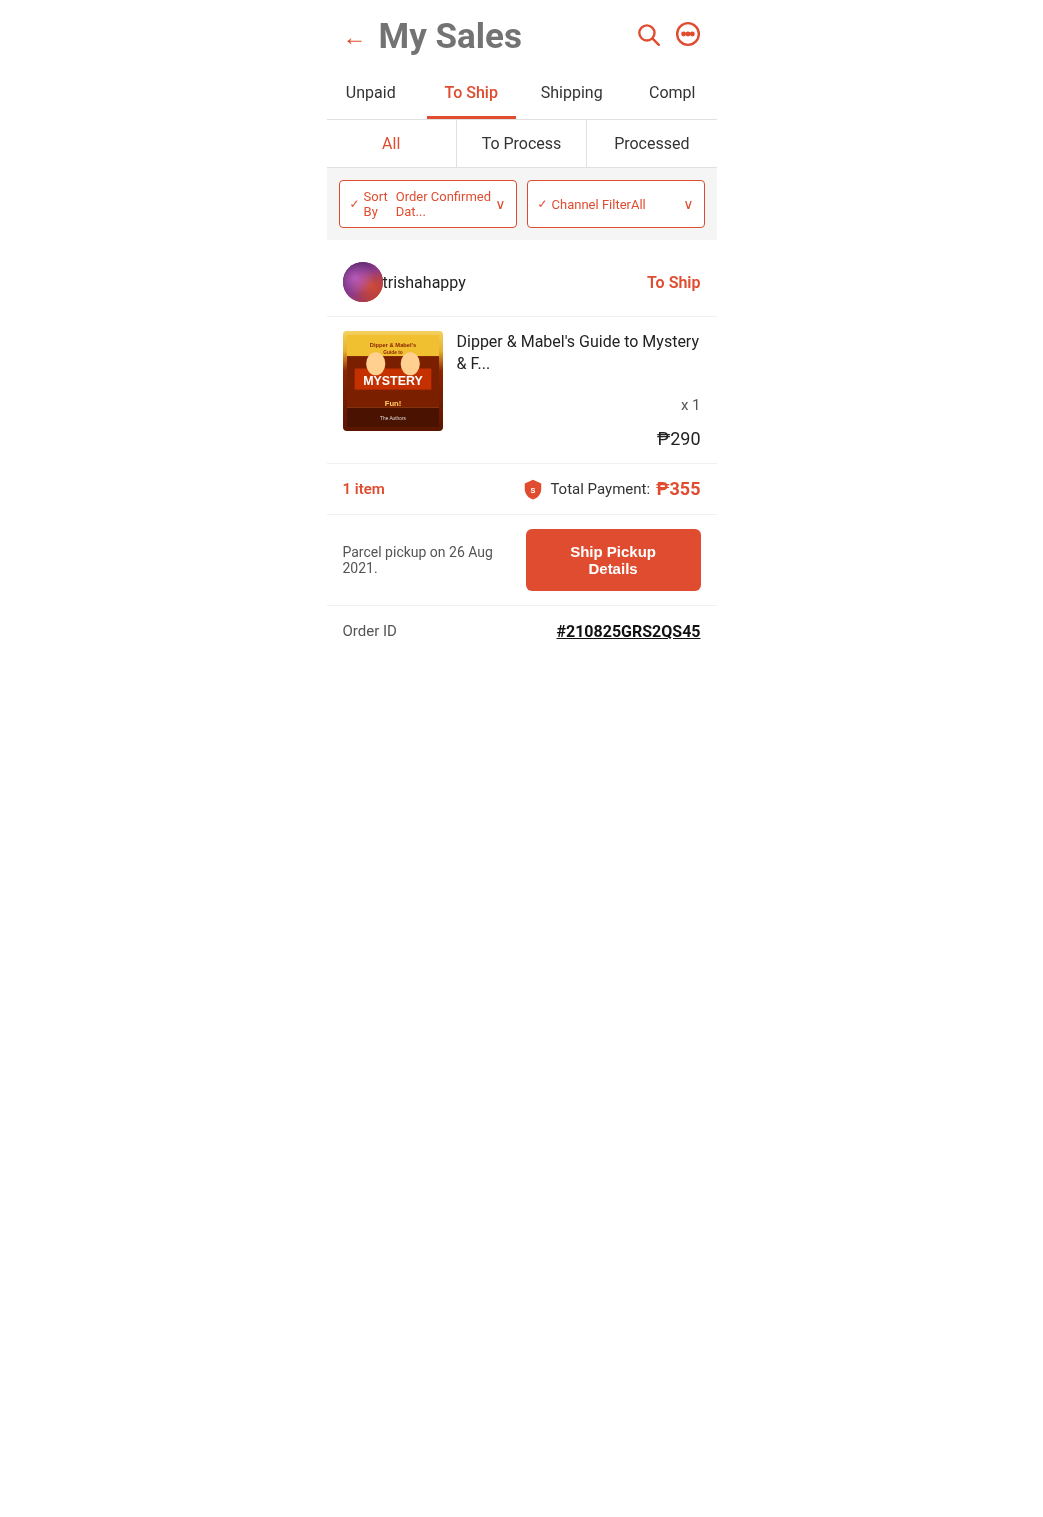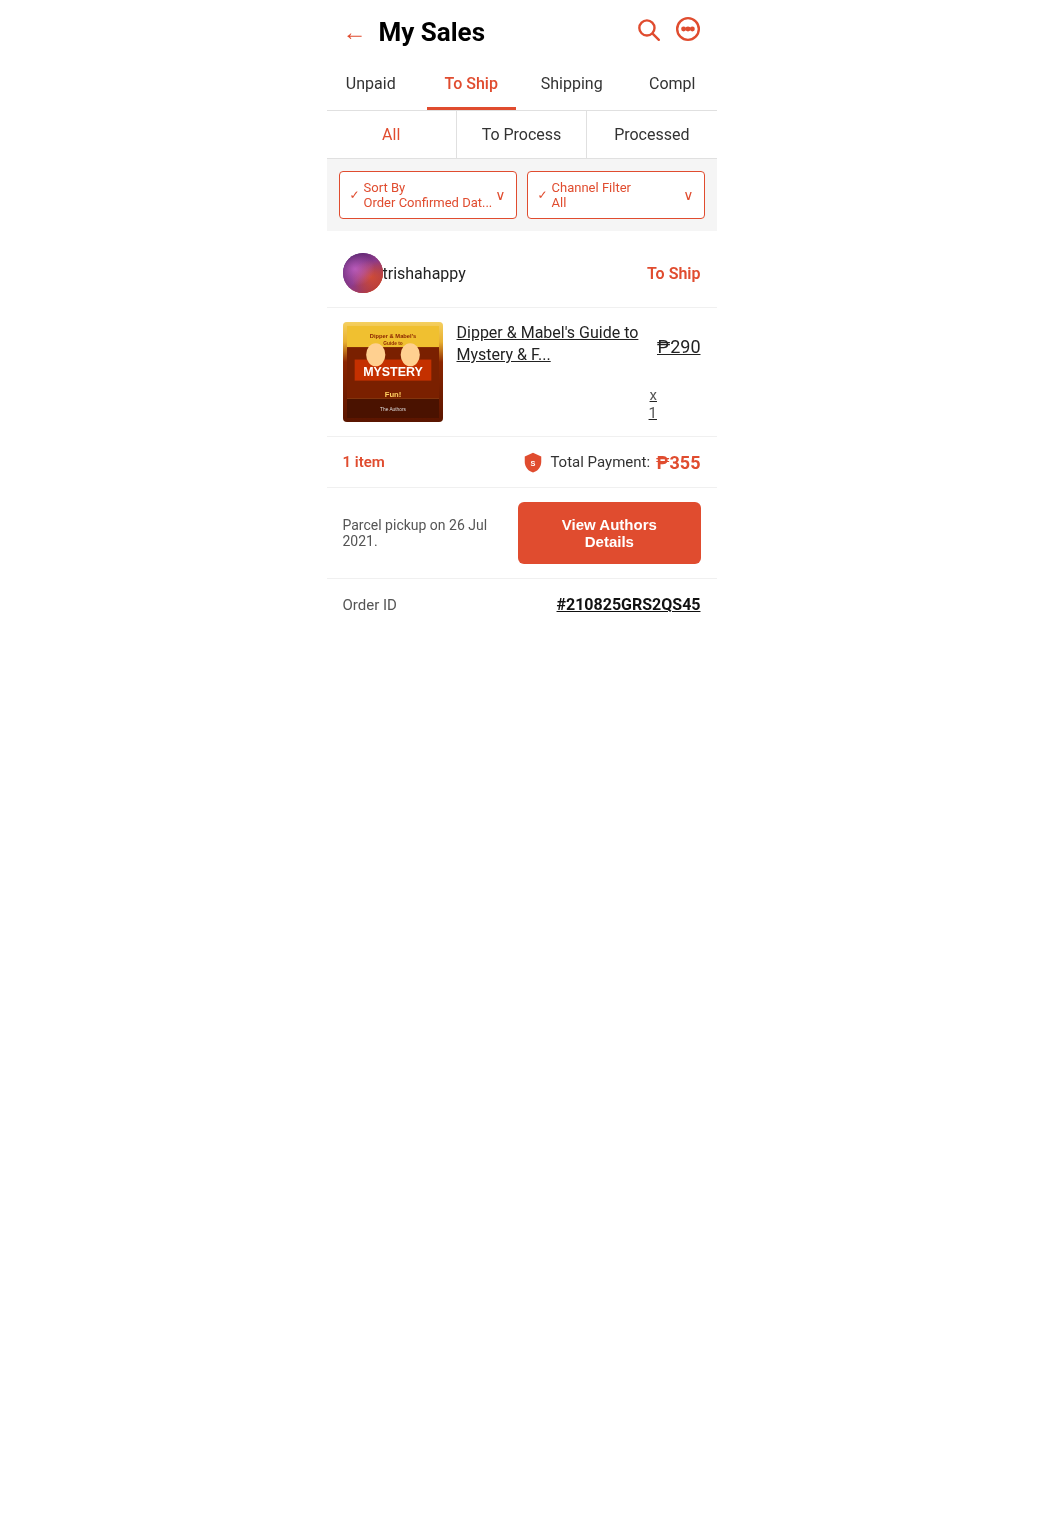--- a/index.html
+++ b/index.html
@@ -31,23 +31,23 @@
       gap: 12px;
     }
 
     .back-icon {
       color: #e04c2f;
       font-size: 24px;
       cursor: pointer;
     }
 
     .header-title {
-      font-size: 26px;
+      font-size: 35px;
       font-weight: 700;
-      color: #000000;
+      color: #737373;
     }
 
     .header-right {
       display: flex;
       align-items: center;
       gap: 14px;
     }
 
     .header-icon {
       color: #e04c2f;
@@ -116,21 +116,21 @@
       cursor: pointer;
       background: #fff;
       position: relative;
       display: flex;
       align-items: center;
       justify-content: space-between;
     }
 
     .filter-dropdown-content {
       display: flex;
-      flex-direction: column;
+      flex-direction: row;
       flex: 1;
     }
 
     .filter-label {
       color: #e04c2f;
       font-size: 13px;
     }
 
     .filter-value {
       color: #e04c2f;
@@ -227,22 +227,21 @@
       inset: 0;
       display: flex;
       flex-direction: column;
       align-items: center;
       padding: 4px;
     }
 
     .item-details {
       flex: 1;
       display: flex;
-      flex-direction: row;
-      text-decoration: underline;
+      flex-direction: column;
     }
 
     .item-name {
       font-size: 16px;
       color: #222;
       line-height: 1.4;
     }
 
     .item-qty {
       font-size: 15px;
@@ -457,22 +456,22 @@
       <svg class="shield-svg" viewBox="0 0 24 24" xmlns="http://www.w3.org/2000/svg">
         <path d="M12 2L3 6v6c0 5.25 3.75 10.15 9 11.35C17.25 22.15 21 17.25 21 12V6L12 2z" fill="#e04c2f"></path>
         <text x="12" y="16" font-size="8" font-weight="bold" fill="white" text-anchor="middle" font-family="Arial">S</text>
       </svg>
       <span>Total Payment:</span>
       <span class="total-amount">₱355</span>
     </div>
   </div>
 
   <div class="order-actions">
-    <span class="pickup-info">Parcel pickup on 26 Jul 2021.</span>
-    <button class="pickup-button">View Authors Details</button>
+    <span class="pickup-info">Parcel pickup on 26 Aug 2021.</span>
+    <button class="pickup-button">Ship Pickup Details</button>
   </div>
 
   <div class="order-id-row">
     <span class="order-id-label">Order ID</span>
     <span class="order-id-value">#210825GRS2QS45</span>
   </div>
 
 </div>
 
 </body></html>

